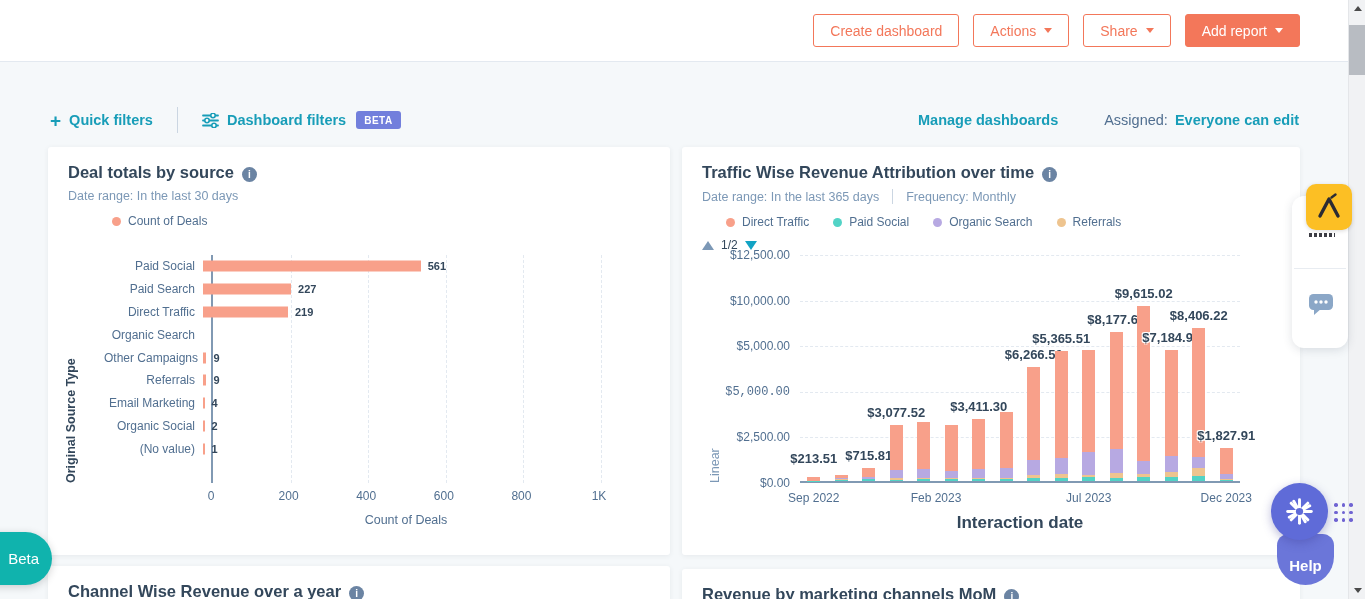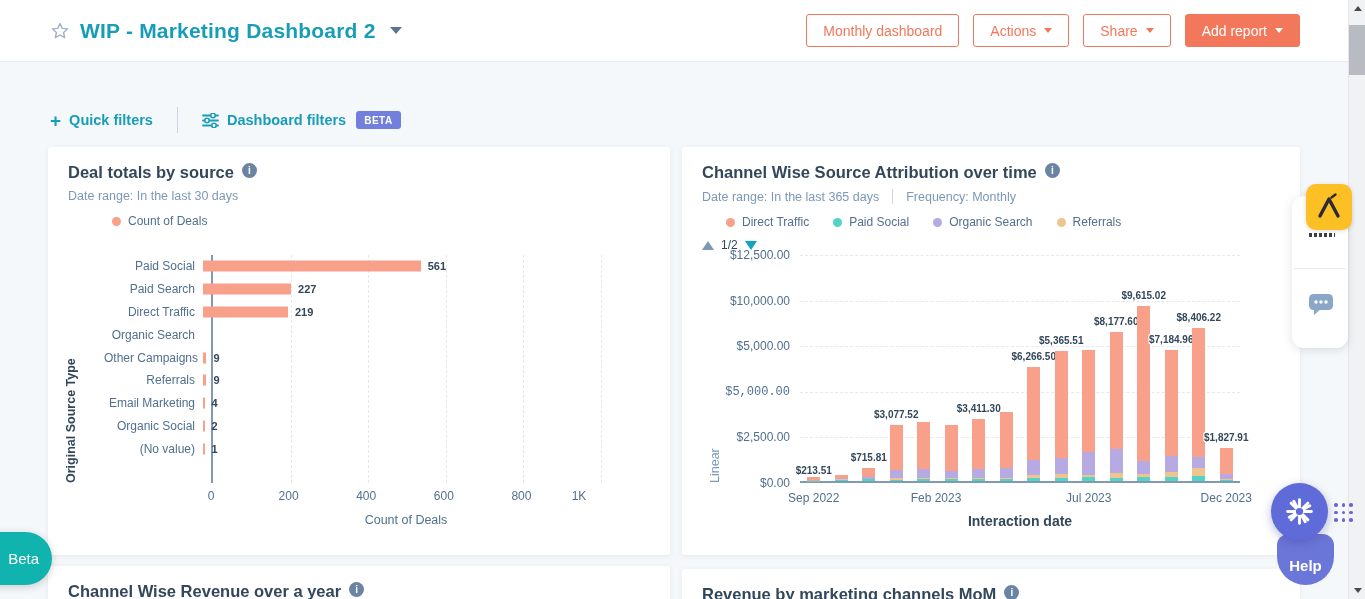--- a/index.html
+++ b/index.html
@@ -27,21 +27,21 @@
   .plus-glyph { font-size:19px; font-weight:bold; line-height:1; }
   .vdivider { width:1px; height:26px; background:#cbd6e2; margin:0 24px; }
   .beta-badge { background:#727fdc; color:#fff; font-size:10px; font-weight:bold; letter-spacing:.5px;
                 padding:4px 8px 3px; border-radius:3px; margin-left:10px; }
   .toolbar-right { margin-left:auto; display:flex; align-items:center; gap:46px; font-size:14.5px; }
   .assigned-wrap { display:flex; align-items:center; gap:7px; }
   .assigned-label { color:#516f90; font-size:14.5px; }
 
   
   .card { position:absolute; background:#fff; border-radius:3px; box-shadow:0 1px 5px rgba(45,62,80,.08); }
-  .card-head { display:flex; align-items:flex-start; gap:8px; padding:16px 20px 0 20px; }
+  .card-head { display:flex; align-items:flex-end; gap:8px; padding:16px 20px 0 20px; }
   .card-title { font-size:16.5px; font-weight:bold; color:#33475b; }
   .info-icon { width:15px; height:15px; border-radius:50%; background:#6b84a3; color:#fff; font-size:10px;
                font-weight:bold; display:flex; align-items:center; justify-content:center; cursor:pointer; flex:0 0 auto; }
   .card-sub { padding:7px 20px 0 20px; color:#7c98b6; font-size:12.5px; display:flex; align-items:center; }
   .sub-div { width:1px; height:15px; background:#cbd6e2; margin:0 13px; }
 
   #card-deals  { left:48px; top:147px; width:622px; height:408px; }
   #card-attr   { left:682px; top:147px; width:618px; height:408px; }
   #card-rev-yr { left:48px; top:566px; width:622px; height:200px; }
   #card-mom    { left:682px; top:569px; width:618px; height:200px; }
@@ -72,26 +72,26 @@
               border-top:9px solid #12a3c4; cursor:pointer; }
   .chart2 { position:absolute; left:0; top:100px; width:100%; height:300px; }
   .c2-ylabel { position:absolute; left:26px; top:8px; height:228px; display:flex; align-items:center;
                writing-mode:vertical-rl; transform:rotate(180deg); color:#7c98b6; font-size:12.5px; }
   #c2yticks { position:absolute; left:0; top:0; width:108px; height:260px; }
   .c2ytick { position:absolute; right:0; width:100px; text-align:right; color:#516f90; font-size:12px; }
   #c2plot { position:absolute; left:118px; top:8px; width:440px; height:228px; border-bottom:2px solid #8199b3; }
   .c2gl { position:absolute; left:0; right:0; border-top:1px dashed #e3e9f0; }
   .c2col { position:absolute; bottom:0; width:13px; display:flex; flex-direction:column-reverse; cursor:pointer; }
   .c2seg { width:100%; }
-  .c2lab { position:absolute; transform:translateX(-50%); font-weight:bold; font-size:10px; color:#33475b; white-space:nowrap;
+  .c2lab { position:absolute; transform:translateX(-50%); font-weight:bold; font-size:13px; color:#33475b; white-space:nowrap;
            text-shadow:-1px -1px 0 #fff, 1px -1px 0 #fff, -1px 1px 0 #fff, 1px 1px 0 #fff; }
   #c2xticks { position:absolute; left:118px; top:244px; width:440px; height:16px; }
   .c2tick { position:absolute; transform:translateX(-50%); color:#516f90; font-size:12px; white-space:nowrap; }
   .c2xlabel { position:absolute; left:118px; top:266px; width:440px; text-align:center; font-weight:bold;
-              color:#33475b; font-size:14px; }
+              color:#33475b; font-size:17px; }
 
   
   .scrollbar { position:absolute; right:0; top:0; width:17px; height:599px; background:#f1f2f4;
                border-left:1px solid #e4e6e9; z-index:20; }
   .sb-btn { position:absolute; left:0; width:17px; height:17px; display:flex; align-items:center; justify-content:center; cursor:pointer; }
   .sb-up { top:0; } .sb-down { bottom:0; }
   .sb-tri-up { width:0; height:0; border-left:4px solid transparent; border-right:4px solid transparent; border-bottom:5px solid #4a4a4a; }
   .sb-tri-down { width:0; height:0; border-left:4px solid transparent; border-right:4px solid transparent; border-top:5px solid #4a4a4a; }
   .sb-thumb { position:absolute; left:0; top:25px; width:17px; height:50px; background:#b8bcc2; cursor:pointer; }
 
@@ -121,32 +121,23 @@
   .beta-pill { position:absolute; left:-24px; top:532px; width:76px; height:53px; background:#10b3ad;
                border-radius:0 28px 28px 0; z-index:50; display:flex; align-items:center; justify-content:flex-end;
                padding-right:13px; color:#fff; font-size:15px; box-shadow:0 2px 8px rgba(0,0,0,.18); }
 </style>
 </head>
 <body>
 
 <div class="stage">
 
   <div class="header">
-    <div class="title-group">
-      <span style="display:flex;cursor:pointer;">
-        <svg viewBox="0 0 24 24" width="20" height="20">
-            <path d="M12 3l2.7 5.8 6.3.7-4.7 4.3 1.3 6.2-5.6-3.2-5.6 3.2 1.3-6.2L3 9.5l6.3-.7z" fill="none" stroke="#9fb1c6" stroke-width="1.7" stroke-linejoin="round"></path>
-          </svg>
-      </span>
-      <span class="page-title">WIP - Marketing Dashboard 2</span>
-      <span class="title-caret"></span>
-    </div>
     <div class="header-actions">
       <button class="btn">
-          <span>Monthly dashboard</span>
+          <span>Create dashboard</span>
         </button>
       <button class="btn">
           <span>Actions</span>
           <span class="caret"></span>
         </button>
       <button class="btn">
           <span>Share</span>
           <span class="caret"></span>
         </button>
       <button class="btn primary">
@@ -169,20 +160,31 @@
             <line x1="1" y1="7.5" x2="16" y2="7.5"></line>
             <line x1="1" y1="12.5" x2="16" y2="12.5"></line>
         </g>
         <circle cx="11" cy="2.5" r="2.2" fill="#fff" stroke="#189db8" stroke-width="1.6"></circle>
         <circle cx="5" cy="7.5" r="2.2" fill="#fff" stroke="#189db8" stroke-width="1.6"></circle>
         <circle cx="12" cy="12.5" r="2.2" fill="#fff" stroke="#189db8" stroke-width="1.6"></circle>
       </svg>
       <span>Dashboard filters</span>
     </span>
     <span class="beta-badge">BETA</span>
+    <div class="toolbar-right">
+      <span class="tlink">
+          <span>Manage dashboards</span>
+        </span>
+      <span class="assigned-wrap">
+        <span class="assigned-label">Assigned:</span>
+        <span class="tlink">
+            <span>Everyone can edit</span>
+          </span>
+      </span>
+    </div>
   </div>
 
   <div class="card" id="card-deals">
     <div class="card-head">
       <span class="card-title">Deal totals by source</span>
       <span class="info-icon">i</span>
     </div>
     <div class="card-sub">Date range: In the last 30 days</div>
     <div class="legend" style="padding-left:64px;">
       <span class="legend-item">
@@ -259,29 +261,29 @@
               <div class="c1val" style="left: 8.5px;">1</div>
             </div>
           </div>
         </div>
       <div id="c1xticks">
           <div class="c1tick" style="left: 0px;">0</div>
           <div class="c1tick" style="left: 77.6px;">200</div>
           <div class="c1tick" style="left: 155.2px;">400</div>
           <div class="c1tick" style="left: 232.8px;">600</div>
           <div class="c1tick" style="left: 310.4px;">800</div>
-          <div class="c1tick" style="left: 368px;">1K</div>
+          <div class="c1tick" style="left: 388px;">1K</div>
         </div>
       <div class="c1xlabel">Count of Deals</div>
     </div>
   </div>
 
   <div class="card" id="card-attr">
     <div class="card-head">
-      <span class="card-title">Channel Wise Source Attribution over time</span>
+      <span class="card-title">Traffic Wise Revenue Attribution over time</span>
       <span class="info-icon">i</span>
     </div>
     <div class="card-sub">
       <span>Date range: In the last 365 days</span>
       <span class="sub-div"></span>
       <span>Frequency: Monthly</span>
     </div>
     <div class="legend legend2" style="padding-left:44px; gap:24px;">
       <span class="legend-item">
           <span class="ldot" style="background: rgb(248, 160, 138);"></span>
@@ -320,21 +322,21 @@
           <div class="c2gl" style="top: 136.8px;"></div>
           <div class="c2gl" style="top: 91.2px;"></div>
           <div class="c2gl" style="top: 45.6px;"></div>
           <div class="c2gl" style="top: 0px;"></div>
           <div class="c2col" title="Sep 2022" style="left: 7.25px;">
             <div class="c2seg" style="height: 0.1824px; background: rgb(82, 211, 198);"></div>
             <div class="c2seg" style="height: 0.0912px; background: rgb(238, 196, 143);"></div>
             <div class="c2seg" style="height: 0.14592px; background: rgb(183, 169, 226);"></div>
             <div class="c2seg" style="height: 3.4749px; background: rgb(248, 160, 138);"></div>
           </div>
-          <div class="c2lab" style="left: 13.75px; bottom: 5px;">$213.51</div>
+          <div class="c2lab" style="left: 13.75px; bottom: 15px;">$213.51</div>
           <div class="c2col" title="Oct 2022" style="left: 34.75px;">
             <div class="c2seg" style="height: 1.0944px; background: rgb(82, 211, 198);"></div>
             <div class="c2seg" style="height: 0.5472px; background: rgb(238, 196, 143);"></div>
             <div class="c2seg" style="height: 1.0944px; background: rgb(183, 169, 226);"></div>
             <div class="c2seg" style="height: 3.1008px; background: rgb(248, 160, 138);"></div>
           </div>
           <div class="c2col" title="Nov 2022" style="left: 62.25px;">
             <div class="c2seg" style="height: 1.6416px; background: rgb(82, 211, 198);"></div>
             <div class="c2seg" style="height: 0.5472px; background: rgb(238, 196, 143);"></div>
             <div class="c2seg" style="height: 2.1888px; background: rgb(183, 169, 226);"></div>

